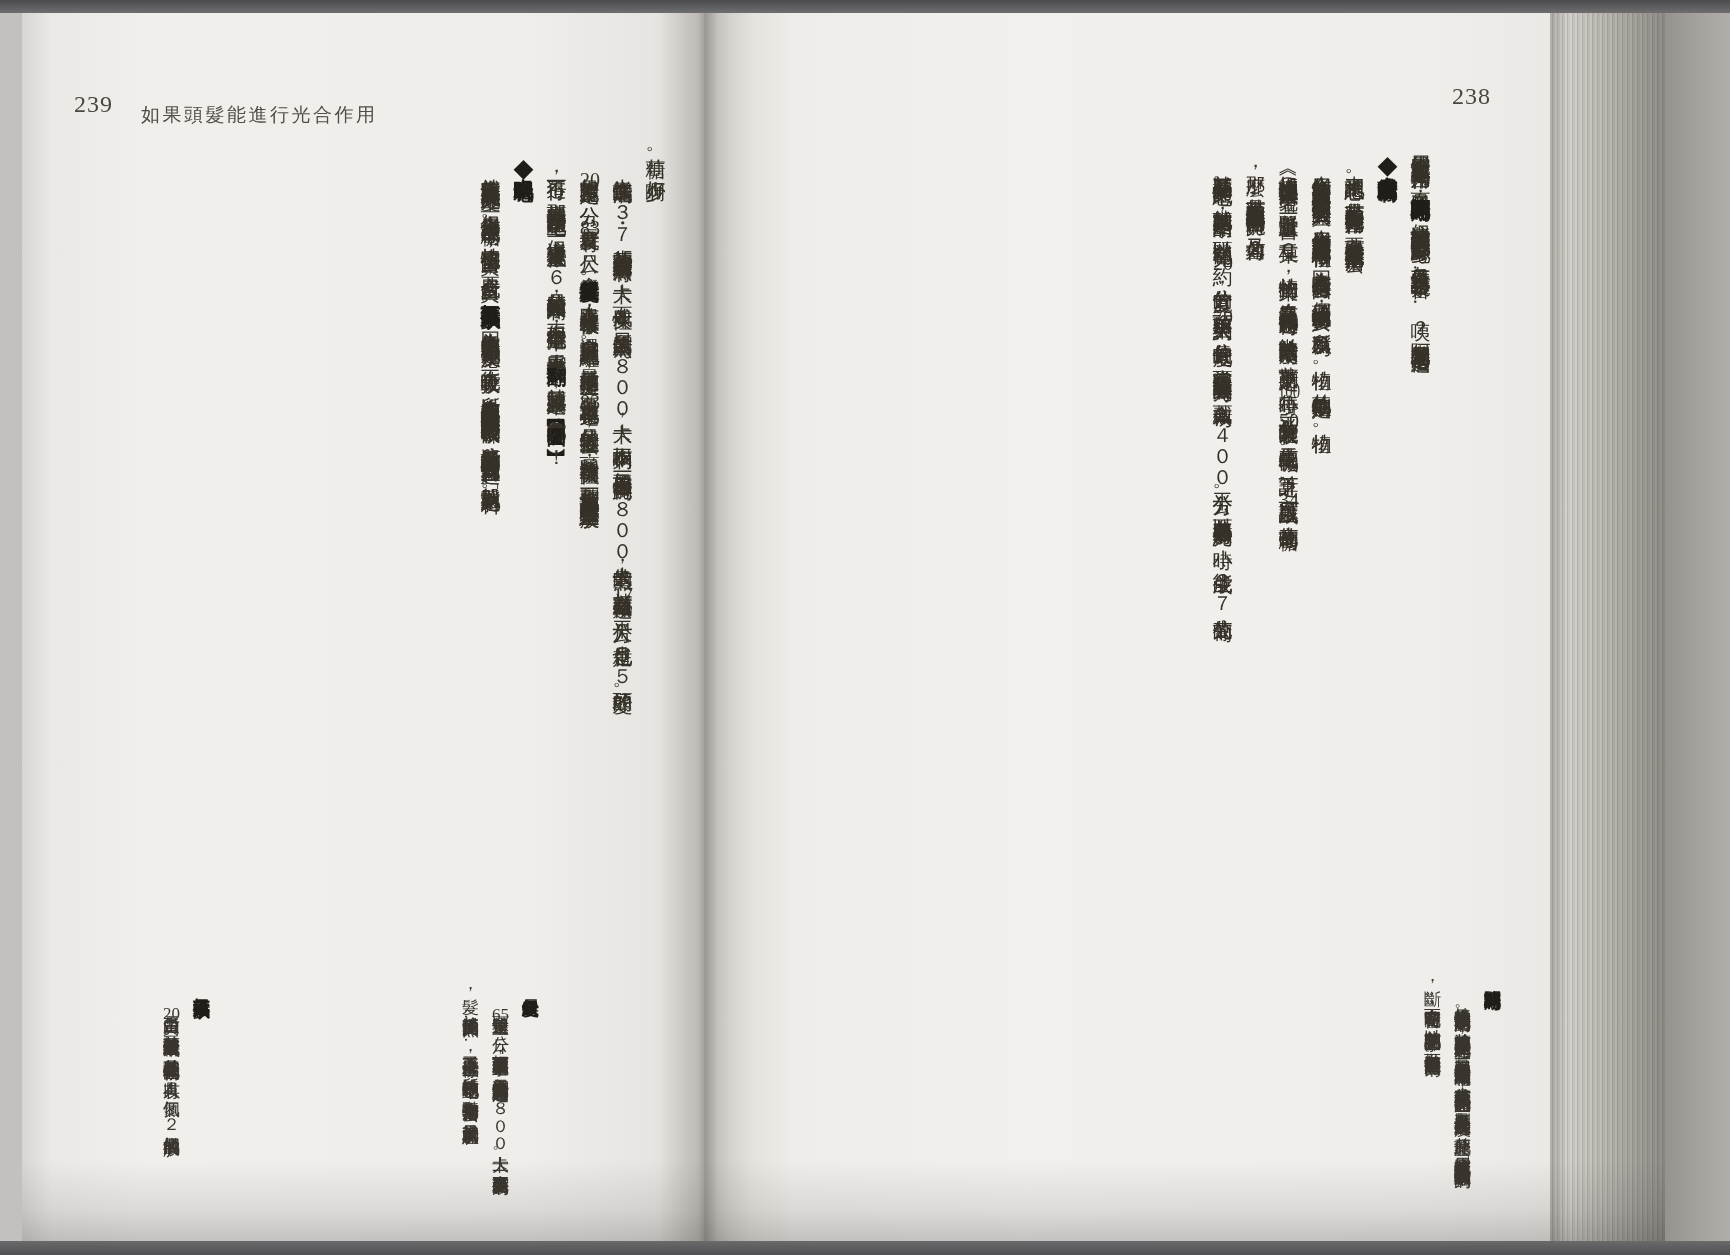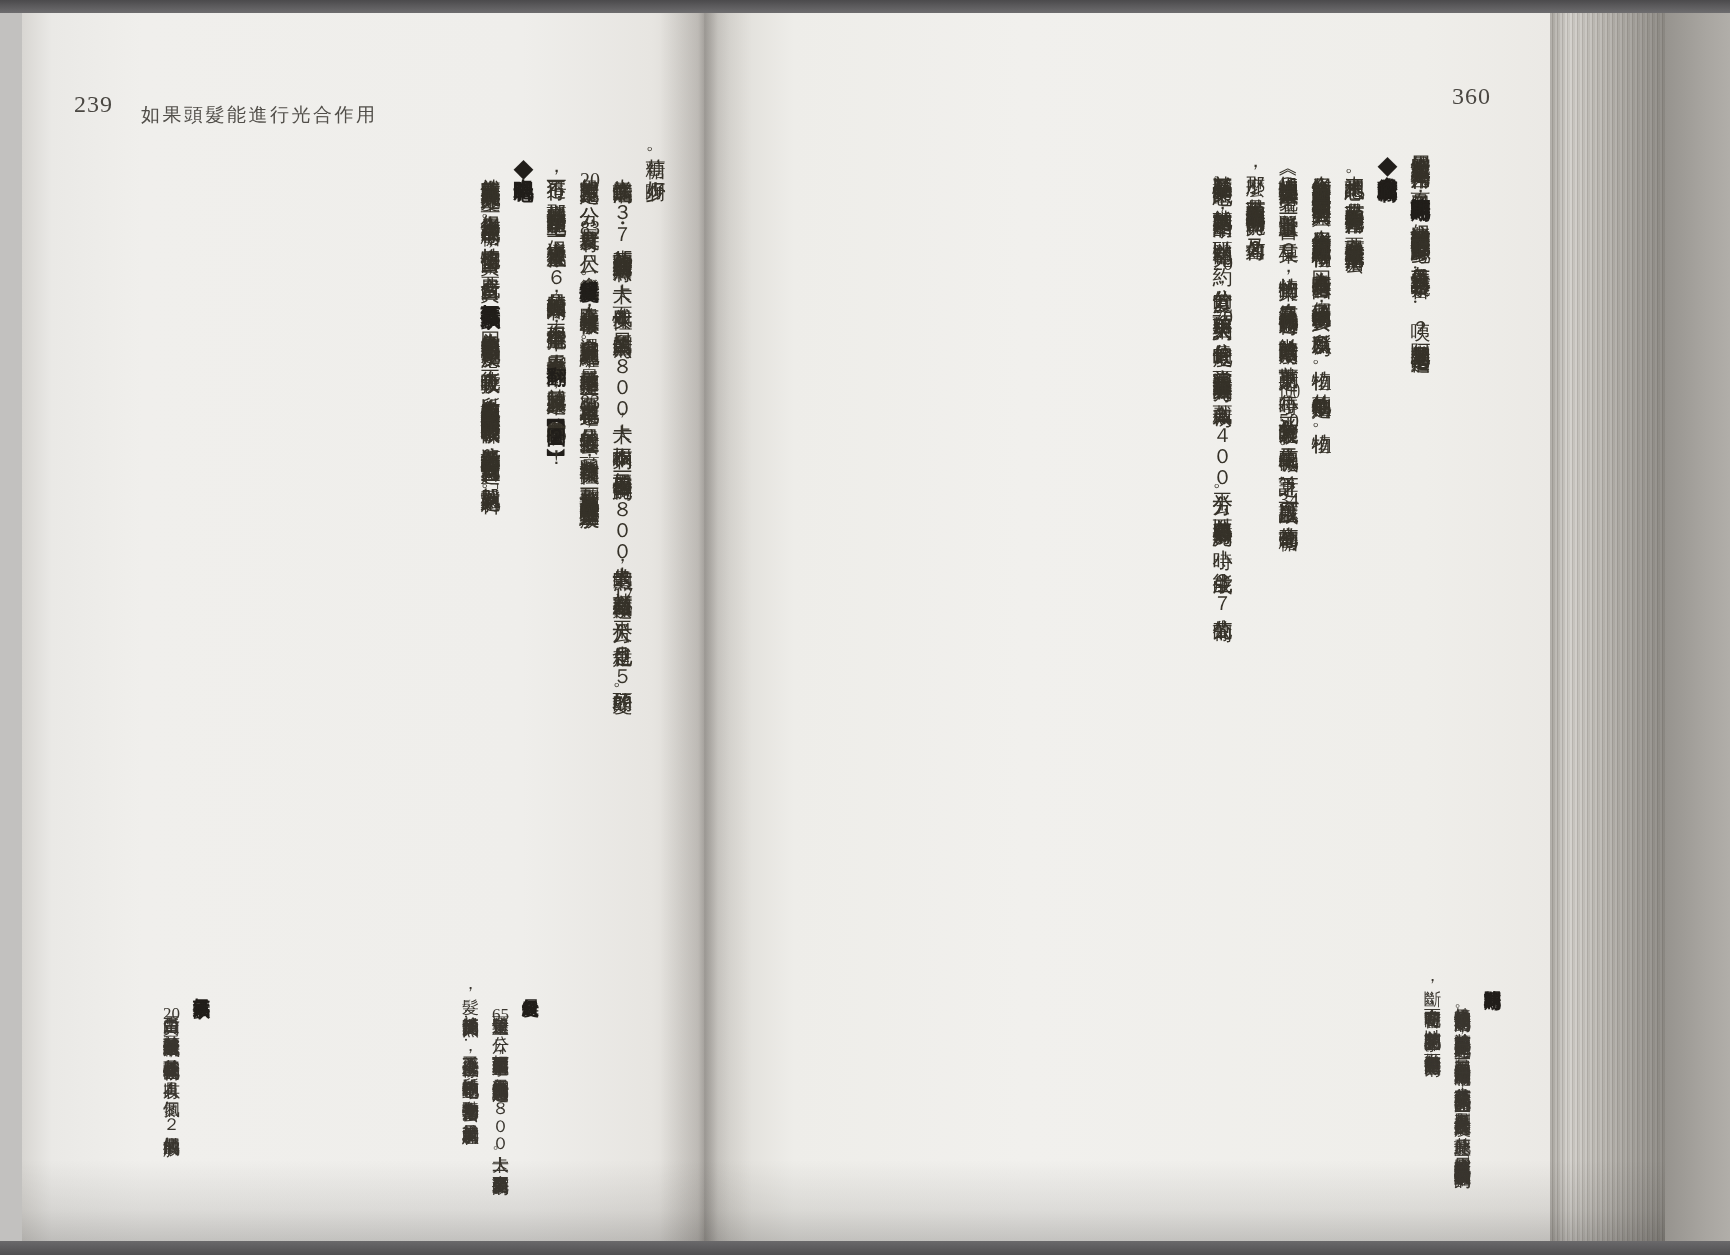--- a/index.html
+++ b/index.html
@@ -53,21 +53,21 @@
 
   <div id="page-left" class="page"></div>
   <div id="page-right" class="page"></div>
   <div id="fold-shadow"></div>
   <div id="page-stack"></div>
   <div id="page-stack-shade"></div>
   <div id="right-margin"></div>
 
   <div id="pgnum-left" class="hdr">239</div>
   <div id="runtitle-left" class="hdr">如果頭髮能進行光合作用</div>
-  <div id="pgnum-right" class="hdr">360</div>
+  <div id="pgnum-right" class="hdr">238</div>
 
   <div id="main-right" class="vtext main-block">
       <p class="vp"><span>然用電燈照射菊花並不是為了光合作用，而是為了</span><span class="b">調節開花時期</span><span>，但這些設施的管理經營等等的也都可以好好參考吧。各位外星人請務必去視察一番……咦？阿豐老兄要問的不是這個？</span></p>
       <p class="vh"><span>◆會變成怎樣的頭啊？</span></p>
       <p class="vp"><span>　來認真想想吧。若是人類的頭髮能進行光合作用，要有多少頭髮才僅能靠光合作用活下去？</span></p>
       <p class="vp"><span>　光合作用製造的葡萄糖量會因日照等條件和植物的種類不同而有很大的差異。光合作用能力最高的是稻或玉蜀黍等稻科植物，因為在暗反應時會有由４個碳原子構成的物質參與，所以稱為</span><span>Ｃ</span><span class="sub">4</span><span>植物。其他的植物則是</span><span>Ｃ</span><span class="sub">3</span><span>植物。</span></p>
       <p class="vp"><span>　根據《植物生理學大要》（田口亮平著，養賢堂出版）一書，某種</span><span>Ｃ</span><span class="sub">4</span><span>植物的葉片，在氣溫及二氧化碳濃度適合時，於微陰暗的照度為５萬勒克斯之下，每小時</span><span class="tcy">100</span><span>平方公分的葉片能吸收</span><span class="tcy">50</span><span>毫克的二氧化碳。計算之下，應該可以生成</span><span class="tcy">34</span><span>毫克的葡萄糖。</span></p>
       <p class="vp"><span>　那麼，若是人類的頭髮也擁有同樣的光合作用能力，又會如何？</span></p>
       <p class="vp"><span>　就以髮長及腰的女性想一下吧。就當她的頭髮是平順的，以比頭部稍寬，約</span><span class="tcy">20</span><span>公分的寬度，自頭頂垂下來大約</span><span class="tcy">70</span><span>公分的長度吧。當這頭長髮垂直照射著太陽光時，截面積為１４００平方公分。以此面積每天照射日光約８小時，能生成３・７公克的葡</span></p>
     </div>

